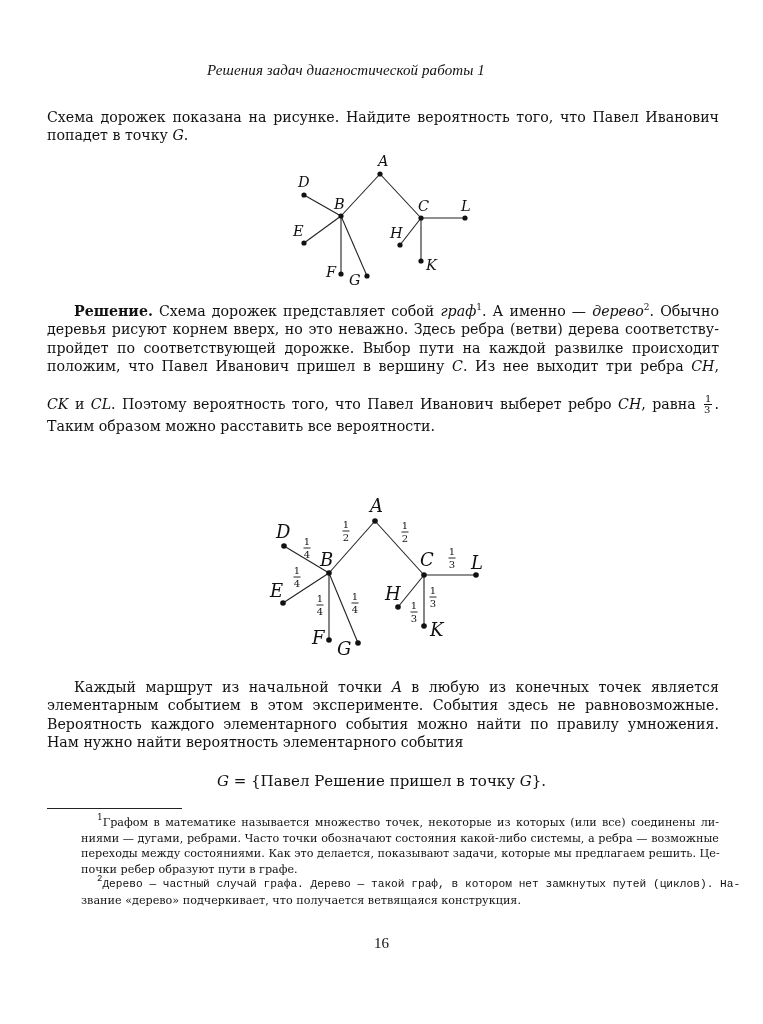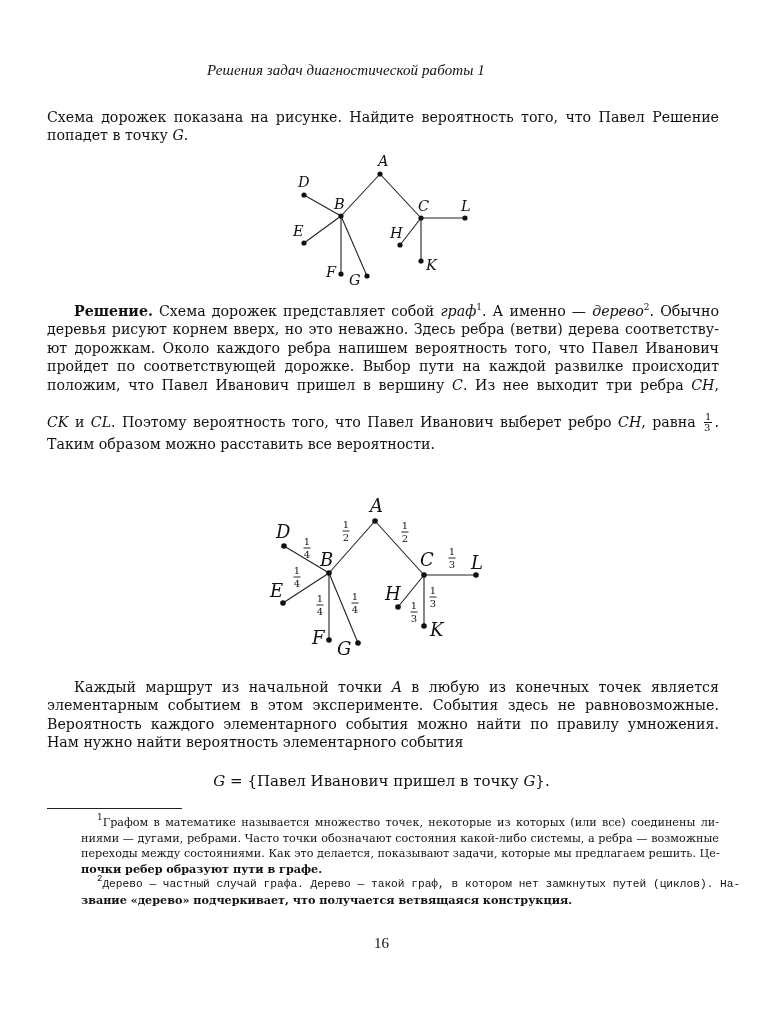--- a/index.html
+++ b/index.html
@@ -13,32 +13,32 @@
   i.m { font-style: italic; }
   b { font-weight: bold; }
   sup { font-size: 9px; vertical-align: 6px; line-height: 0; }
   .frac { display: inline-block; vertical-align: middle; text-align: center; font-size: 10px; line-height: 10px; margin: 0 2px; }
   .frac .num { display: block; border-bottom: 1px solid #111; padding: 0 1px; }
   .frac .den { display: block; }
   .formula { top: 772px; left: 0; width: 763px; text-align: center; font-size: 15px; font-family: "DejaVu Serif", serif; }
   .fn-rule { top: 808px; left: 47px; width: 135px; height: 1px; background: #222; }
   .footnotes { position: absolute; left: 47px; width: 672px; top: 815px; font-size: 11.2px; line-height: 15.6px; font-family: "DejaVu Serif", serif; }
   .footnotes .line { display: block; white-space: nowrap; text-align: justify; text-align-last: justify; margin-left: 34px; }
-  .footnotes .line.last { text-align-last: left; font-weight: bold; }
+  .footnotes .line.last { text-align-last: left; }
   .pagenum { top: 935px; left: 0; width: 763px; text-align: center; font-size: 15px; font-family: "Liberation Serif", serif; }
   svg text { font-family: "DejaVu Serif", serif; font-style: italic; fill: #111; }
   svg .fr { font-style: normal; font-size: 10px; }
 </style>
 </head>
 <body>
 
 <div class="abs header">Решения задач диагностической работы 1</div>
 
 <div class="para" style="top:108px;">
-  <span class="line">Схема дорожек показана на рисунке. Найдите вероятность того, что Павел Решение</span>
+  <span class="line">Схема дорожек показана на рисунке. Найдите вероятность того, что Павел Иванович</span>
   <span class="line last"><span>попадет в точку </span><i class="m">G</i><span>.</span></span>
 </div>
 
 <svg class="abs" style="left:0;top:0;" width="763" height="300">
   <g stroke="#222" stroke-width="1.1" fill="none">
     <line x1="380" y1="174" x2="341" y2="216"></line>
     <line x1="380" y1="174" x2="421" y2="218"></line>
     <line x1="341" y1="216" x2="304" y2="195"></line>
     <line x1="341" y1="216" x2="304" y2="243"></line>
     <line x1="341" y1="216" x2="341" y2="274"></line>
@@ -69,21 +69,20 @@
     <text x="349" y="285">G</text>
     <text x="390" y="238">H</text>
     <text x="426" y="270">K</text>
     <text x="461" y="211">L</text>
   </g>
 </svg>
 
 <div class="para" style="top:302px;">
   <span class="line indent"><b>Решение.</b><span> Схема дорожек представляет собой </span><i class="m">граф</i><sup>1</sup><span>. А именно — </span><i class="m">дерево</i><sup>2</sup><span>. Обычно</span></span>
   <span class="line">деревья рисуют корнем вверх, но это неважно. Здесь ребра (ветви) дерева соответству-</span>
-  <span class="line">ют дорожкам. Около каждого ребра напишем вероятность того, что Павел Иванович</span>
   <span class="line">пройдет по соответствующей дорожке. Выбор пути на каждой развилке происходит</span>
   <span class="line"><span>положим, что Павел Иванович пришел в вершину </span><i class="m">C</i><span>. Из нее выходит три ребра </span><i class="m">CH</i><span>,</span></span>
   <span class="line" style="margin-top:18px;"><i class="m">CK</i><span> и </span><i class="m">CL</i><span>. Поэтому вероятность того, что Павел Иванович выберет ребро </span><i class="m">CH</i><span>, равна </span><span class="frac"><span class="num">1</span><span class="den">3</span></span><span>.</span></span>
   <span class="line last" style="margin-top:2px;">Таким образом можно расставить все вероятности.</span>
 </div>
 
 <svg class="abs" style="left:0;top:480px;" width="763" height="190">
   <g transform="translate(0,-480)">
     <g stroke="#222" stroke-width="1.1" fill="none">
       <line x1="375" y1="521" x2="329" y2="573"></line>
@@ -170,21 +169,21 @@
   </g>
 </svg>
 
 <div class="para" style="top:678px;">
   <span class="line indent"><span>Каждый маршрут из начальной точки </span><i class="m">A</i><span> в любую из конечных точек является</span></span>
   <span class="line">элементарным событием в этом эксперименте. События здесь не равновозможные.</span>
   <span class="line">Вероятность каждого элементарного события можно найти по правилу умножения.</span>
   <span class="line last">Нам нужно найти вероятность элементарного события</span>
 </div>
 
-<div class="abs formula"><i class="m">G</i><span> = {</span><span>Павел Иванович пришел в точку </span><i class="m">G</i><span>}.</span></div>
+<div class="abs formula"><i class="m">G</i><span> = {</span><span>Павел Решение пришел в точку </span><i class="m">G</i><span>}.</span></div>
 
 <div class="abs fn-rule"></div>
 <div class="footnotes">
   <span class="line indent" style="padding-left:16px;"><sup>1</sup><span>Графом в математике называется множество точек, некоторые из которых (или все) соединены ли-</span></span>
   <span class="line">ниями — дугами, ребрами. Часто точки обозначают состояния какой-либо системы, а ребра — возможные</span>
   <span class="line">переходы между состояниями. Как это делается, показывают задачи, которые мы предлагаем решить. Це-</span>
   <span class="line last">почки ребер образуют пути в графе.</span>
   <span class="line" style="padding-left:16px;font-family:Liberation Mono, monospace;"><sup>2</sup><span>Дерево — частный случай графа. Дерево — такой граф, в котором нет замкнутых путей (циклов). На-</span></span>
   <span class="line last">звание «дерево» подчеркивает, что получается ветвящаяся конструкция.</span>
 </div>

